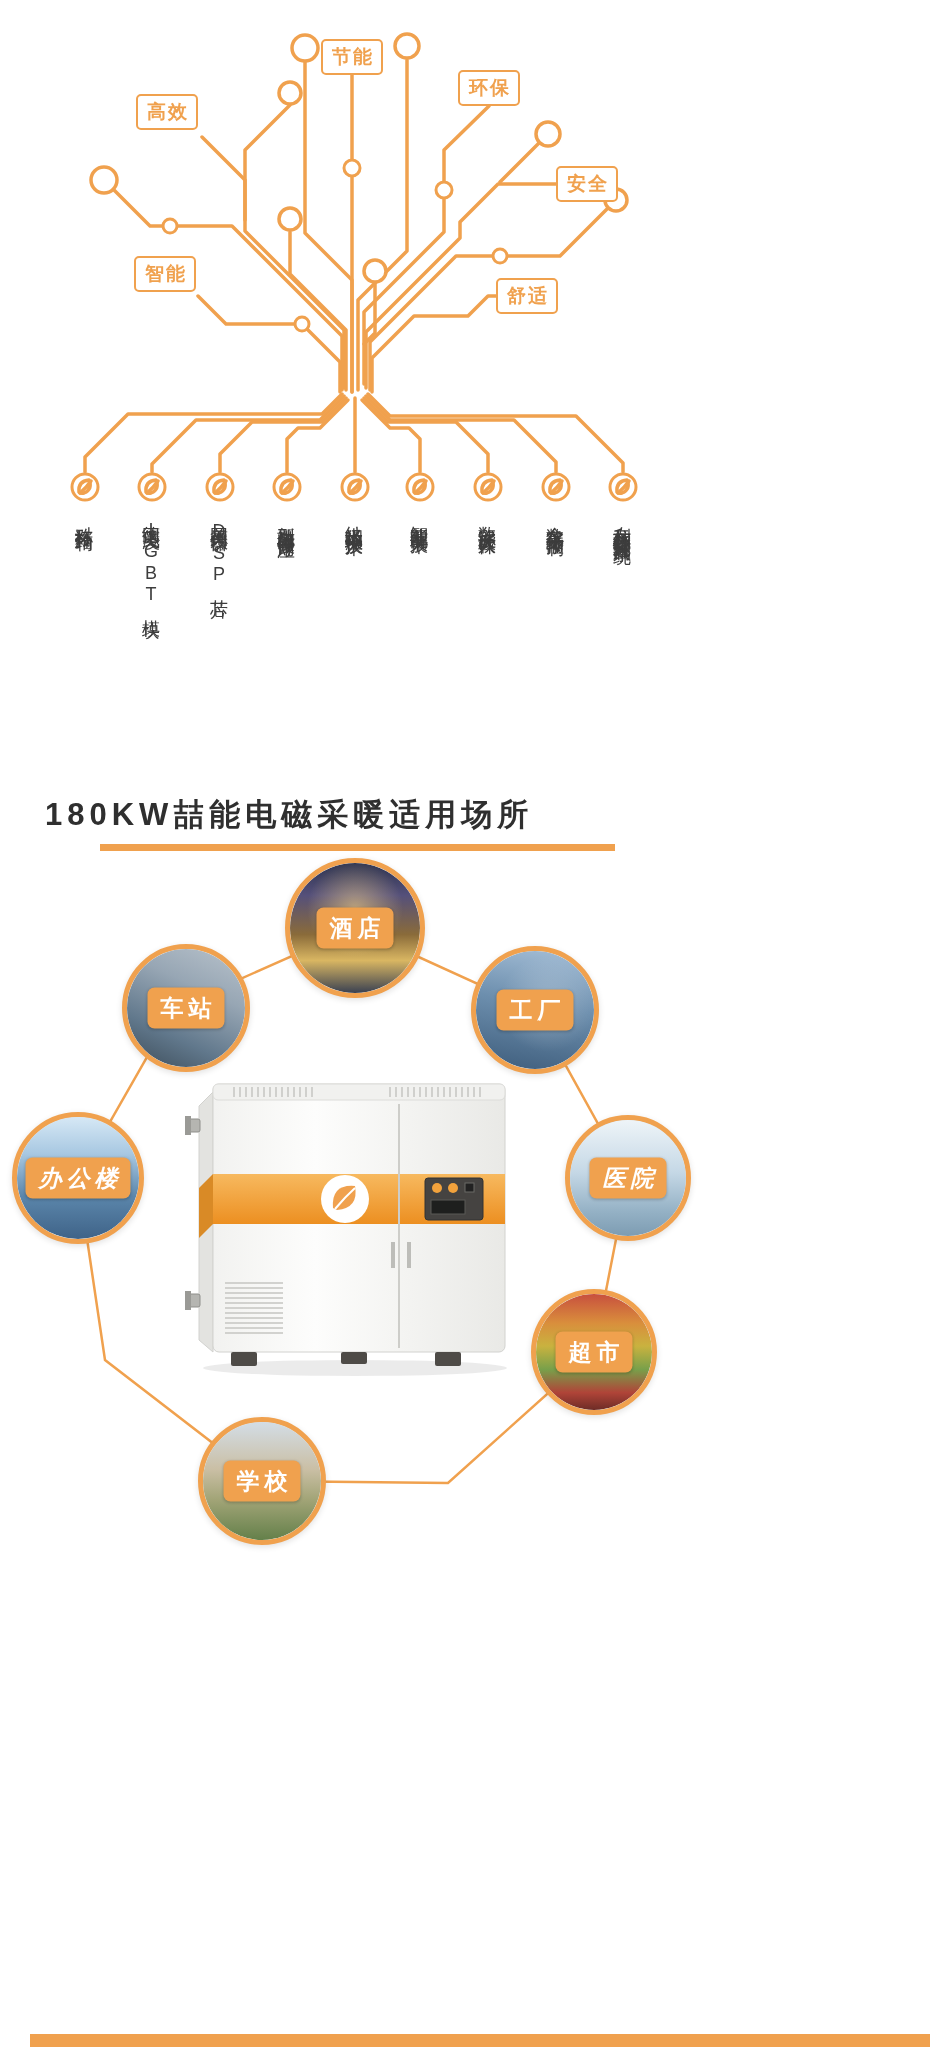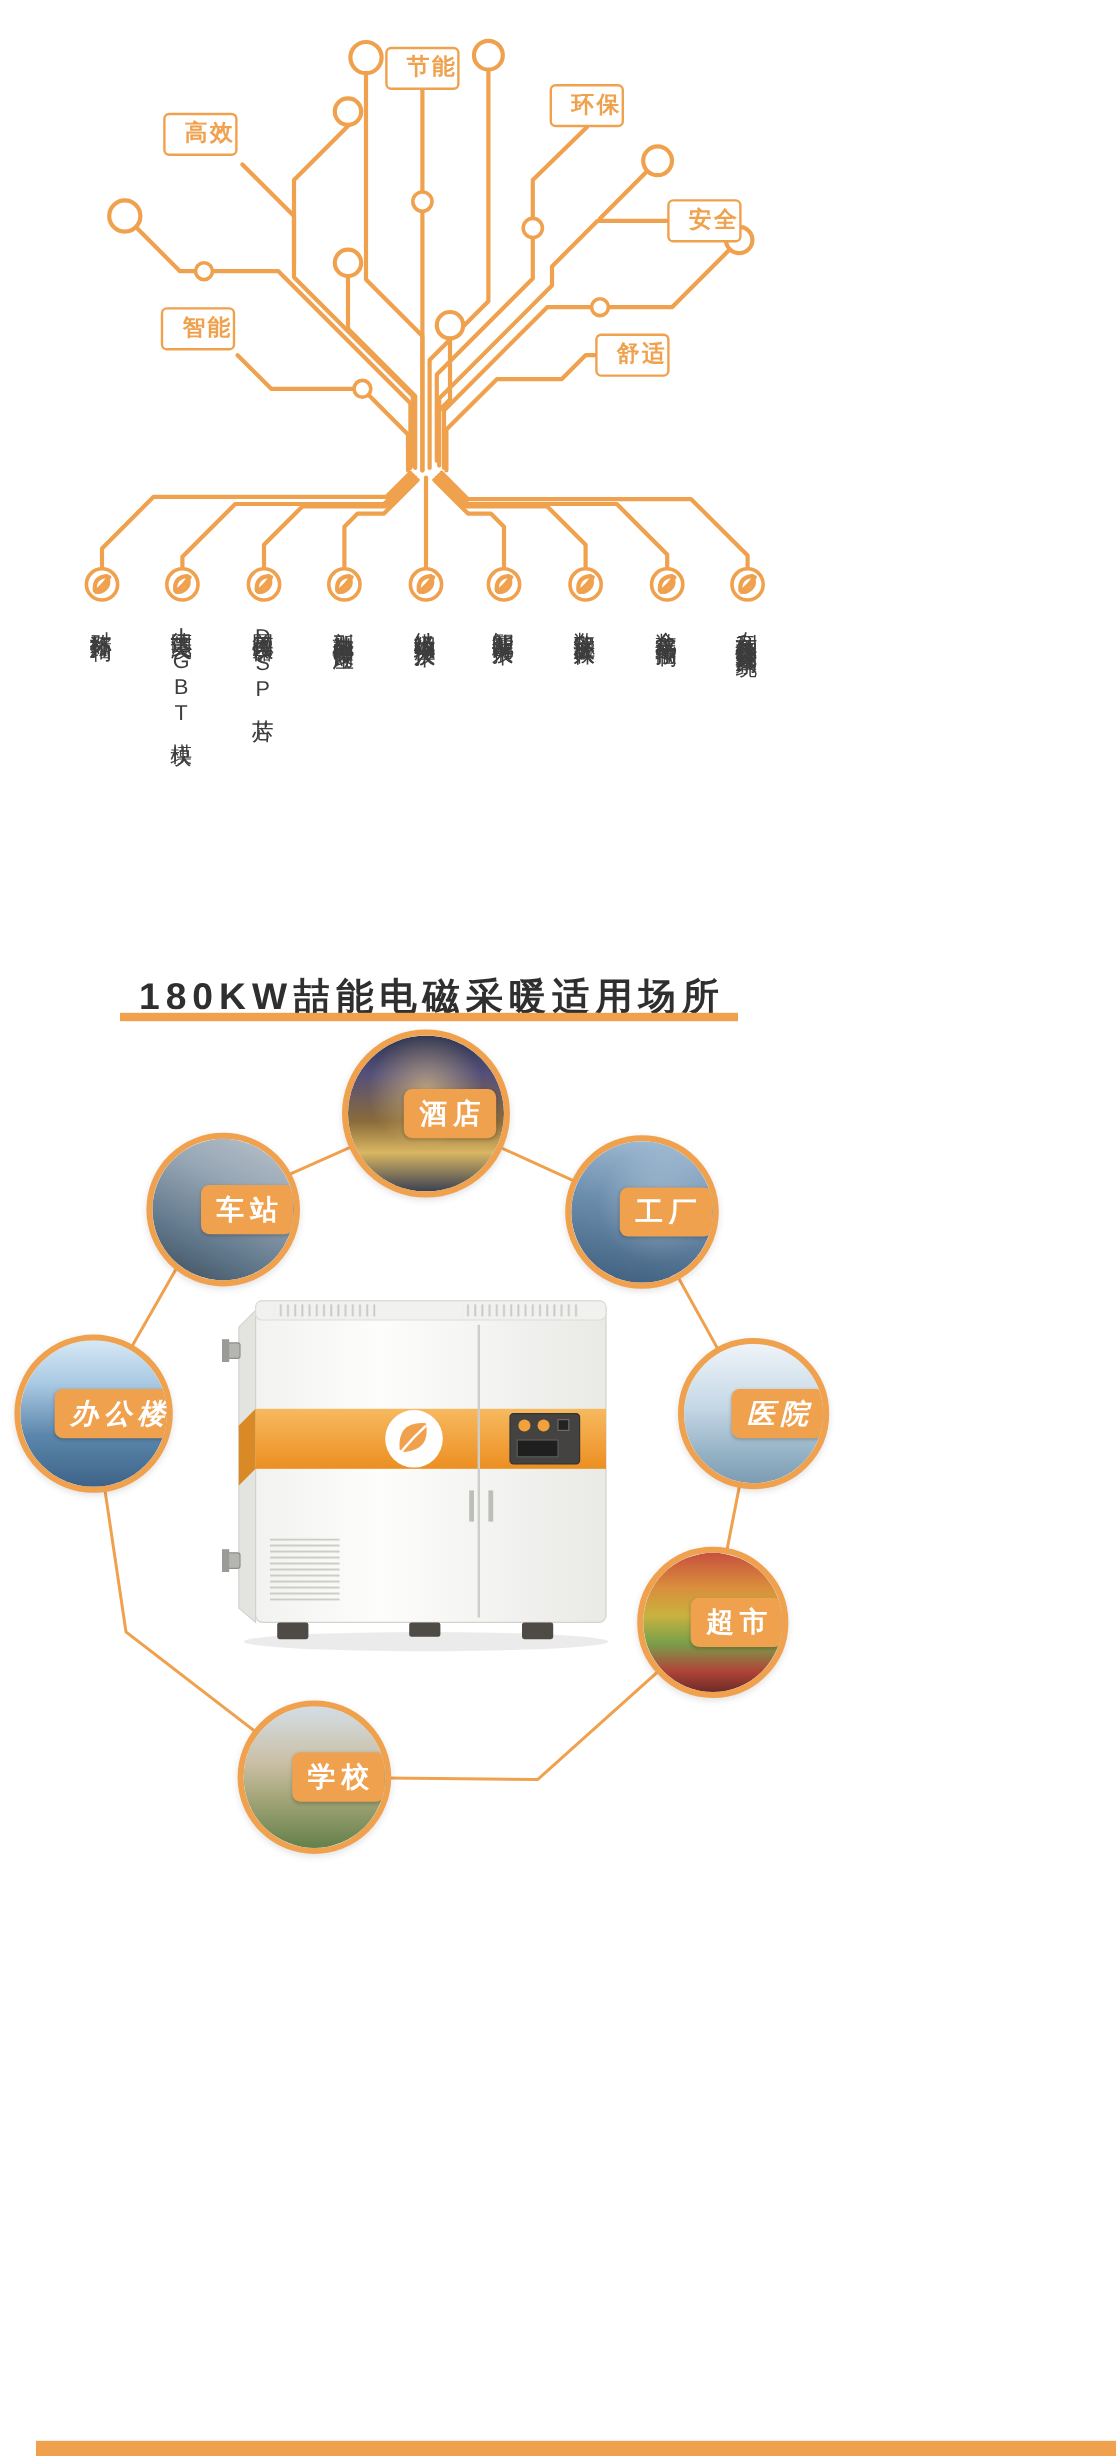--- a/index.html
+++ b/index.html
@@ -7,44 +7,44 @@
   body { background:#fff; font-family:"Liberation Sans","DejaVu Sans",sans-serif; }
   .page { position:relative; width:930px; height:2047px; margin:0 auto; background:#fff; overflow:hidden; }
 
   
   .tree { position:absolute; left:0; top:0; z-index:0; }
   .tree path { fill:none; stroke:var(--accent); stroke-width:3.5; stroke-linecap:round; stroke-linejoin:round; }
   .tree circle.node { fill:#fff; stroke:var(--accent); stroke-width:3.5; }
   .tree circle.pad { fill:#fff; stroke:var(--accent); stroke-width:3; }
 
   .tree-tag { position:absolute; width:62px; height:36px; line-height:31px; border:2.5px solid var(--accent);
-    border-radius:5px; color:var(--accent); font-size:19px; font-weight:700; text-align:right;
+    border-radius:5px; color:var(--accent); font-size:19px; font-weight:700; text-align:center;
     letter-spacing:2px; text-indent:2px; background:#fff; z-index:2; }
 
   
   .v-feature { position:absolute; top:512px; width:26px; writing-mode:vertical-lr; text-orientation:upright;
     font-size:18px; letter-spacing:1.5px; color:#3d3d3d; z-index:2; }
 
   
-  .sec-title { position:absolute; left:40px; top:794px; width:635px; text-align:center;
-    font-size:31px; font-weight:800; color:#2f2f2f; letter-spacing:5px; text-indent:5px; z-index:2;margin-top:16px; }
+  .sec-title { position:absolute; left:40px; top:794px; width:635px; text-align:left;
+    font-size:31px; font-weight:800; color:#2f2f2f; letter-spacing:5px; text-indent:5px; z-index:2; }
   .title-underline { position:absolute; left:100px; top:844px; width:515px; height:7px; background:var(--accent); z-index:2; }
 
   
   .ring { position:absolute; left:0; top:0; z-index:1; pointer-events:none; }
   .ring polygon { fill:none; stroke:var(--accent); stroke-width:2.5; }
 
   .machine { position:absolute; left:185px; top:1062px; z-index:2; }
 
   .app-circle { position:absolute; border-radius:50%; border:5px solid var(--accent); overflow:hidden; z-index:3;
     box-shadow:0 2px 6px rgba(0,0,0,.12); background:#dfe5e9; }
   .photo { position:absolute; inset:0; border-radius:50%; }
   .app-badge { position:absolute; left:50%; top:50%; transform:translate(-50%,-50%);
     background:var(--accent); color:#fff; font-weight:700; font-size:23px; letter-spacing:5px;
-    padding:5px 8px 5px 13px; border-radius:7px; white-space:nowrap; box-shadow:0 1px 3px rgba(0,0,0,.2);margin-left:20px; }
+    padding:5px 8px 5px 13px; border-radius:7px; white-space:nowrap; box-shadow:0 1px 3px rgba(0,0,0,.2); }
 
   .c-hotel      { left:285px; top:858px;  width:140px; height:140px; }
   .c-station    { left:122px; top:944px;  width:128px; height:128px; }
   .c-factory    { left:471px; top:946px;  width:128px; height:128px; }
   .c-office     { left:12px;  top:1112px; width:132px; height:132px;font-style:italic; }
   .c-hospital   { left:565px; top:1115px; width:126px; height:126px;font-style:italic; }
   .c-service    { left:39px;  top:1294px; width:132px; height:132px; }
   .c-market     { left:531px; top:1289px; width:126px; height:126px; }
   .c-school     { left:198px; top:1417px; width:128px; height:128px; }
   .c-greenhouse { left:382px; top:1417px; width:132px; height:132px; }

